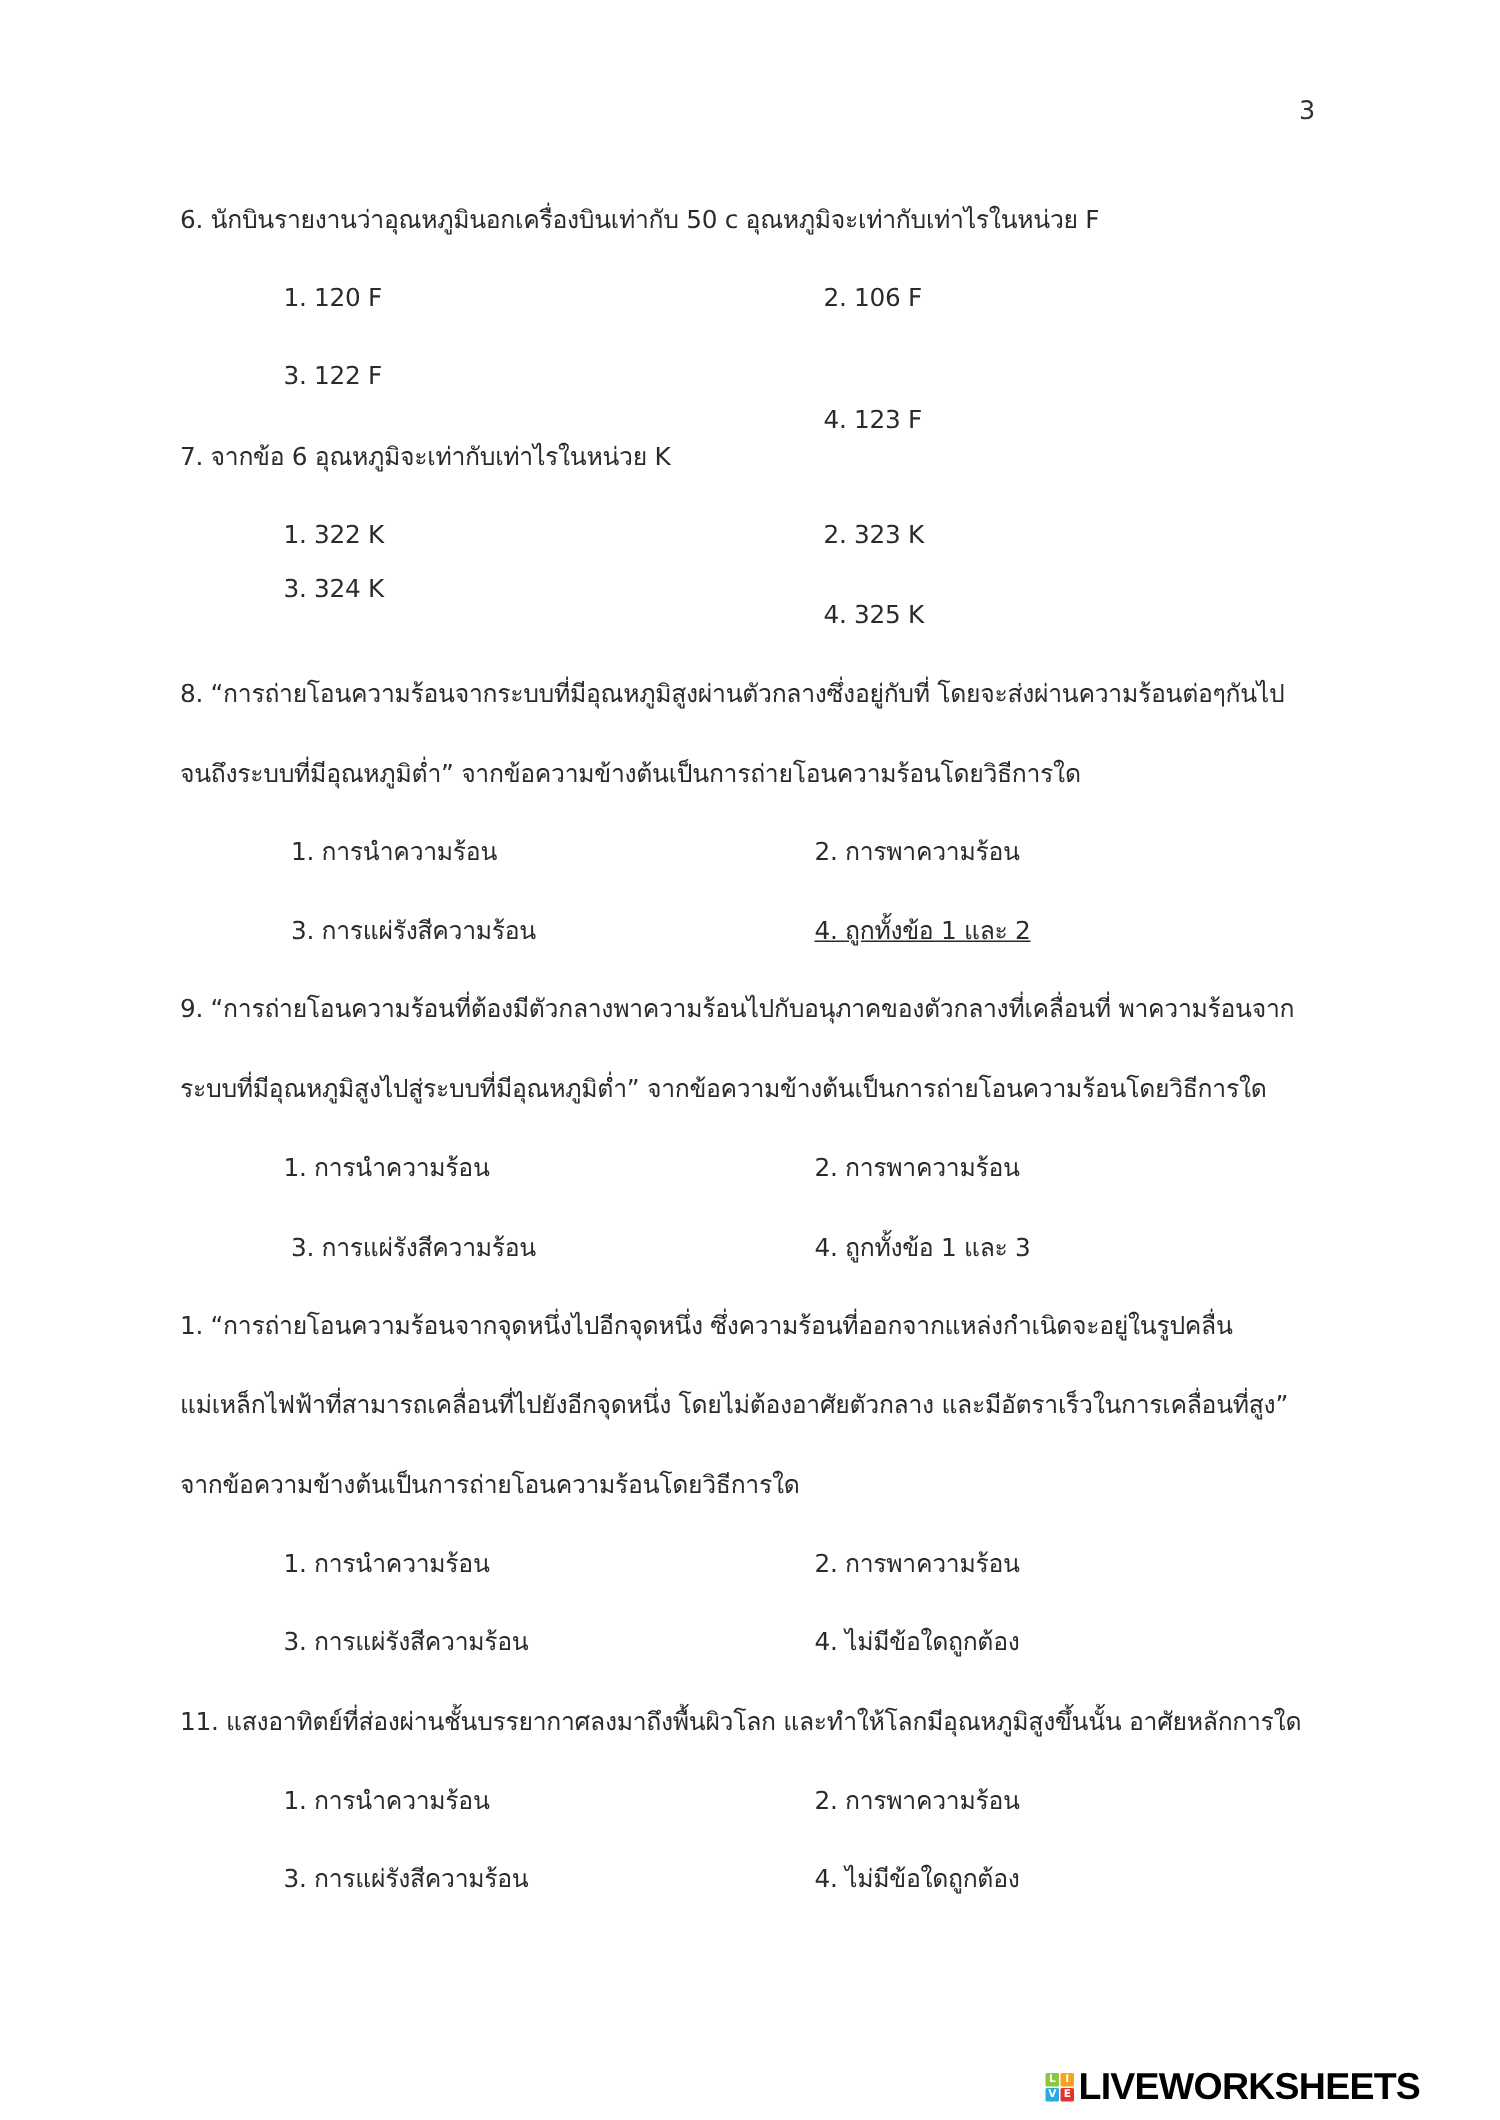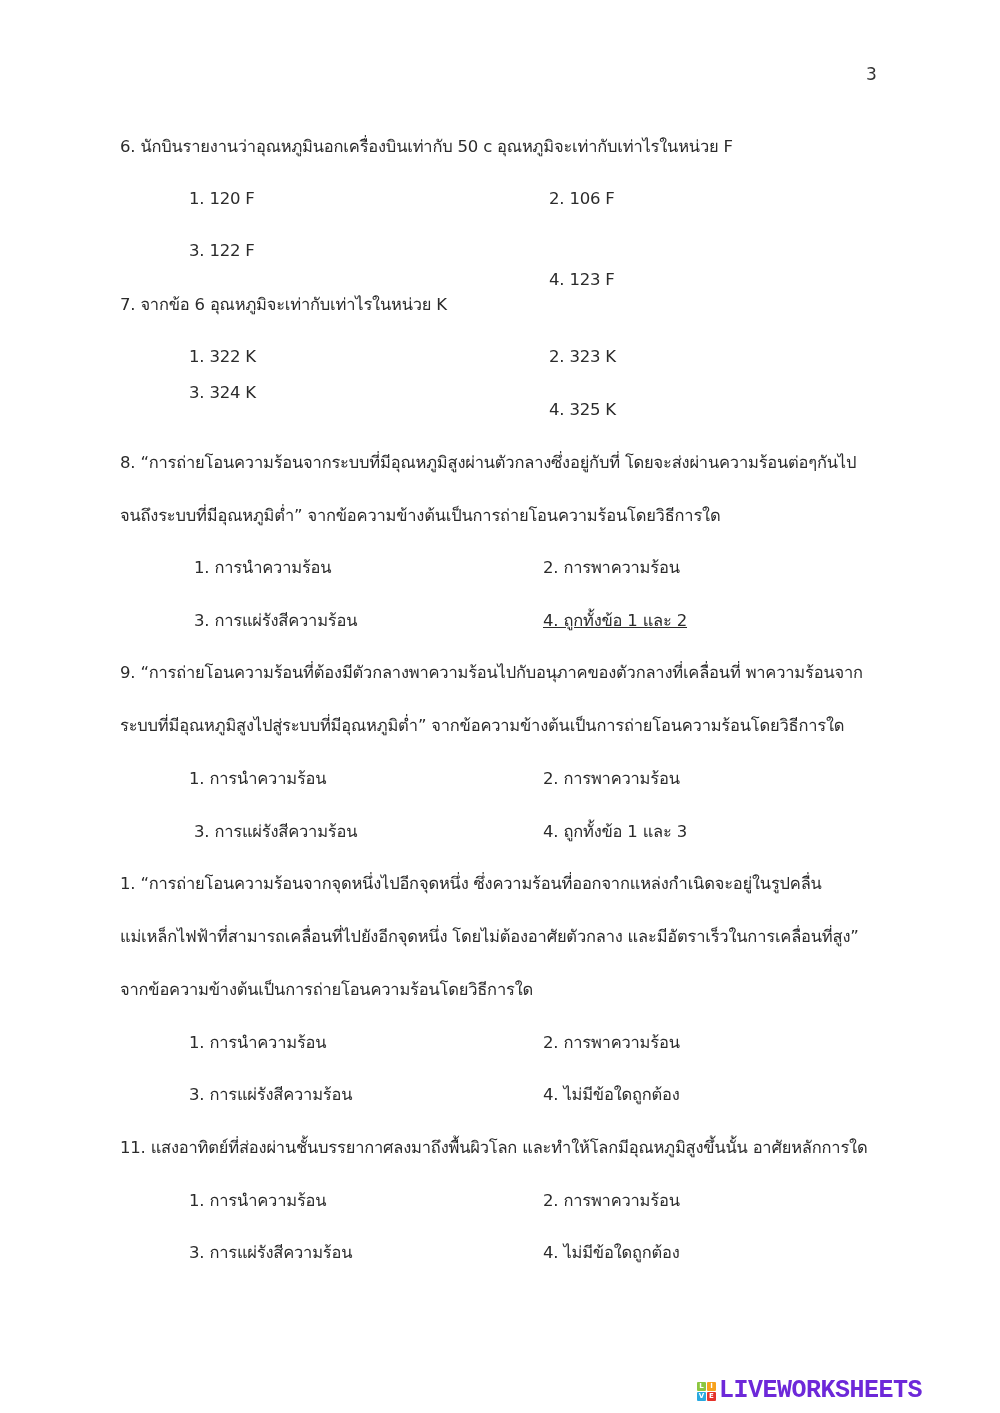--- a/index.html
+++ b/index.html
@@ -54,25 +54,25 @@
       display: flex;
       align-items: center;
       justify-content: center;
       font-size: 7px;
       font-weight: bold;
       color: #ffffff;
       font-family: "DejaVu Sans", sans-serif;
       border-radius: 1px;
     }
     .logo-text {
-      font-family: Liberation Mono, monospace;
+      font-family: Liberation Sans, sans-serif;
       font-weight: bold;
       font-size: 25px;
       letter-spacing: -0.5px;
-      color: #6d28d9;
+      color: #000000;
       line-height: 26px;
     }
   </style>
 </head>
 <body>
 
 <div>
 
   <div class="page-number">3</div>
 

